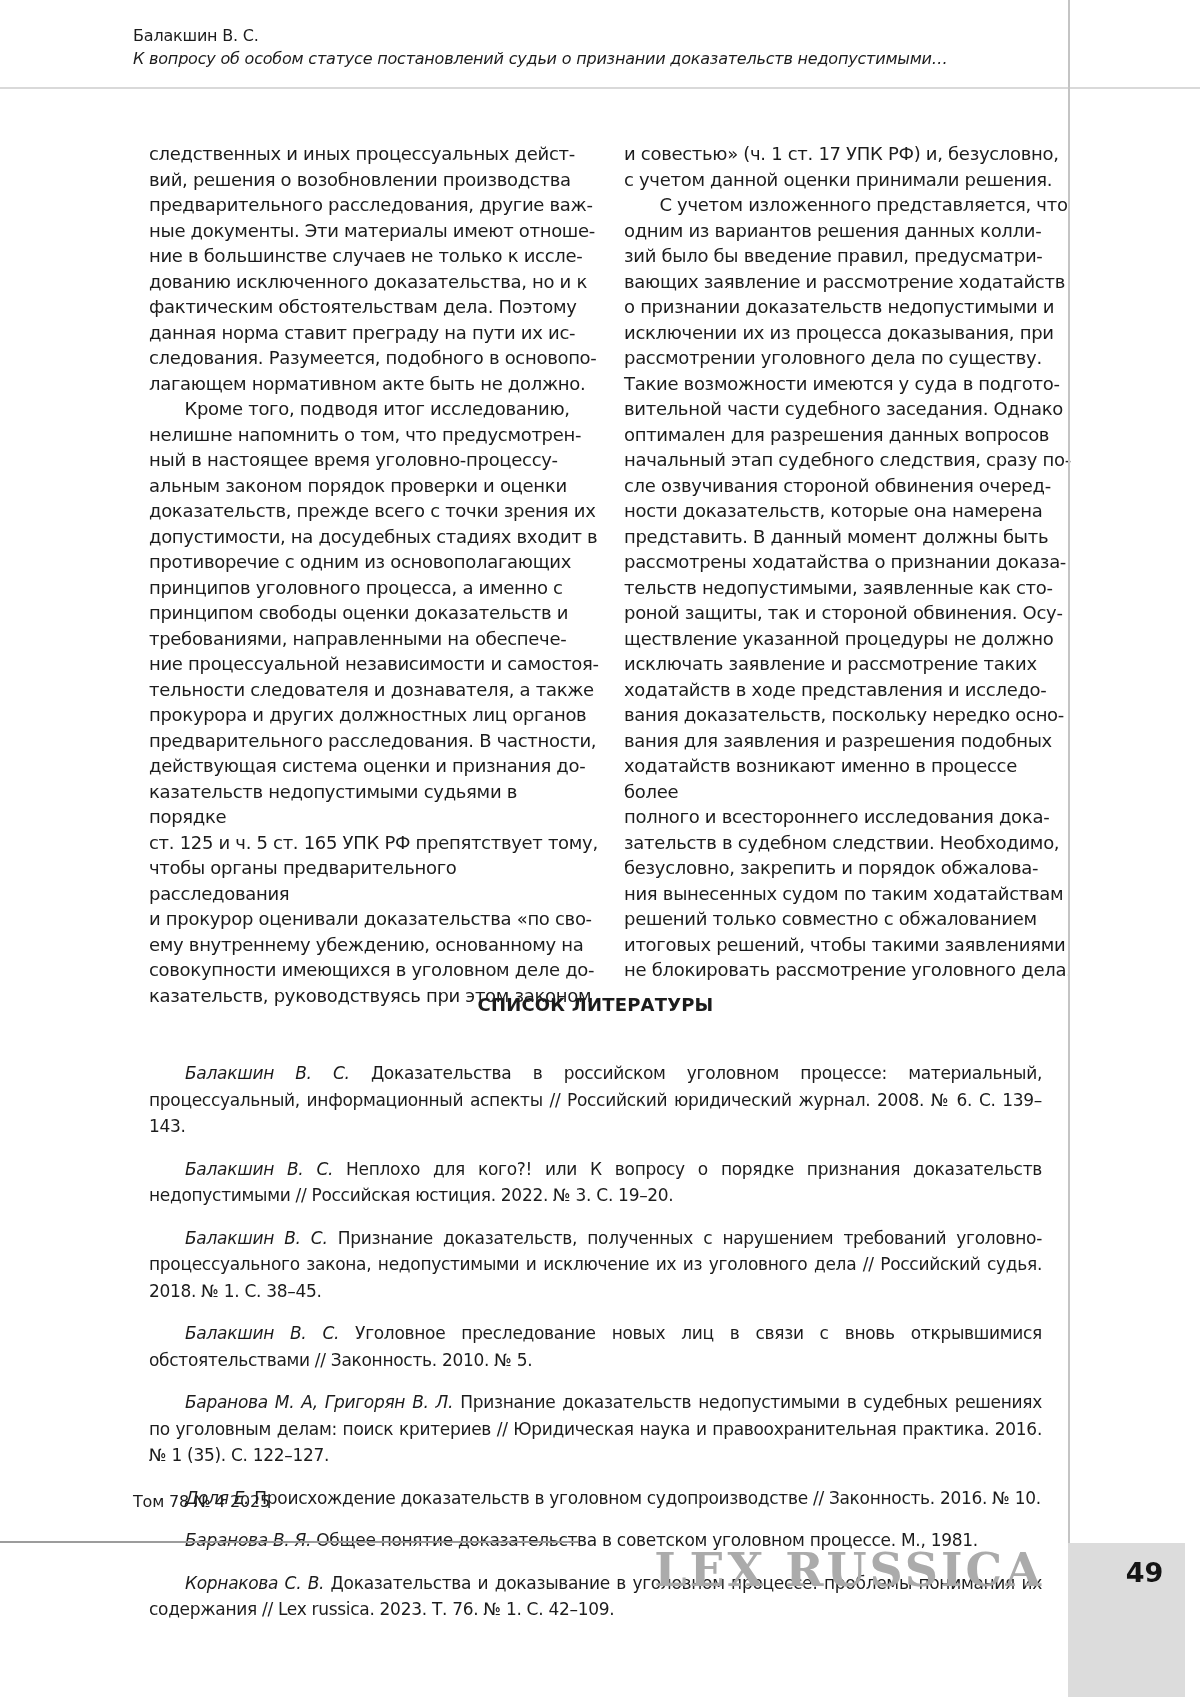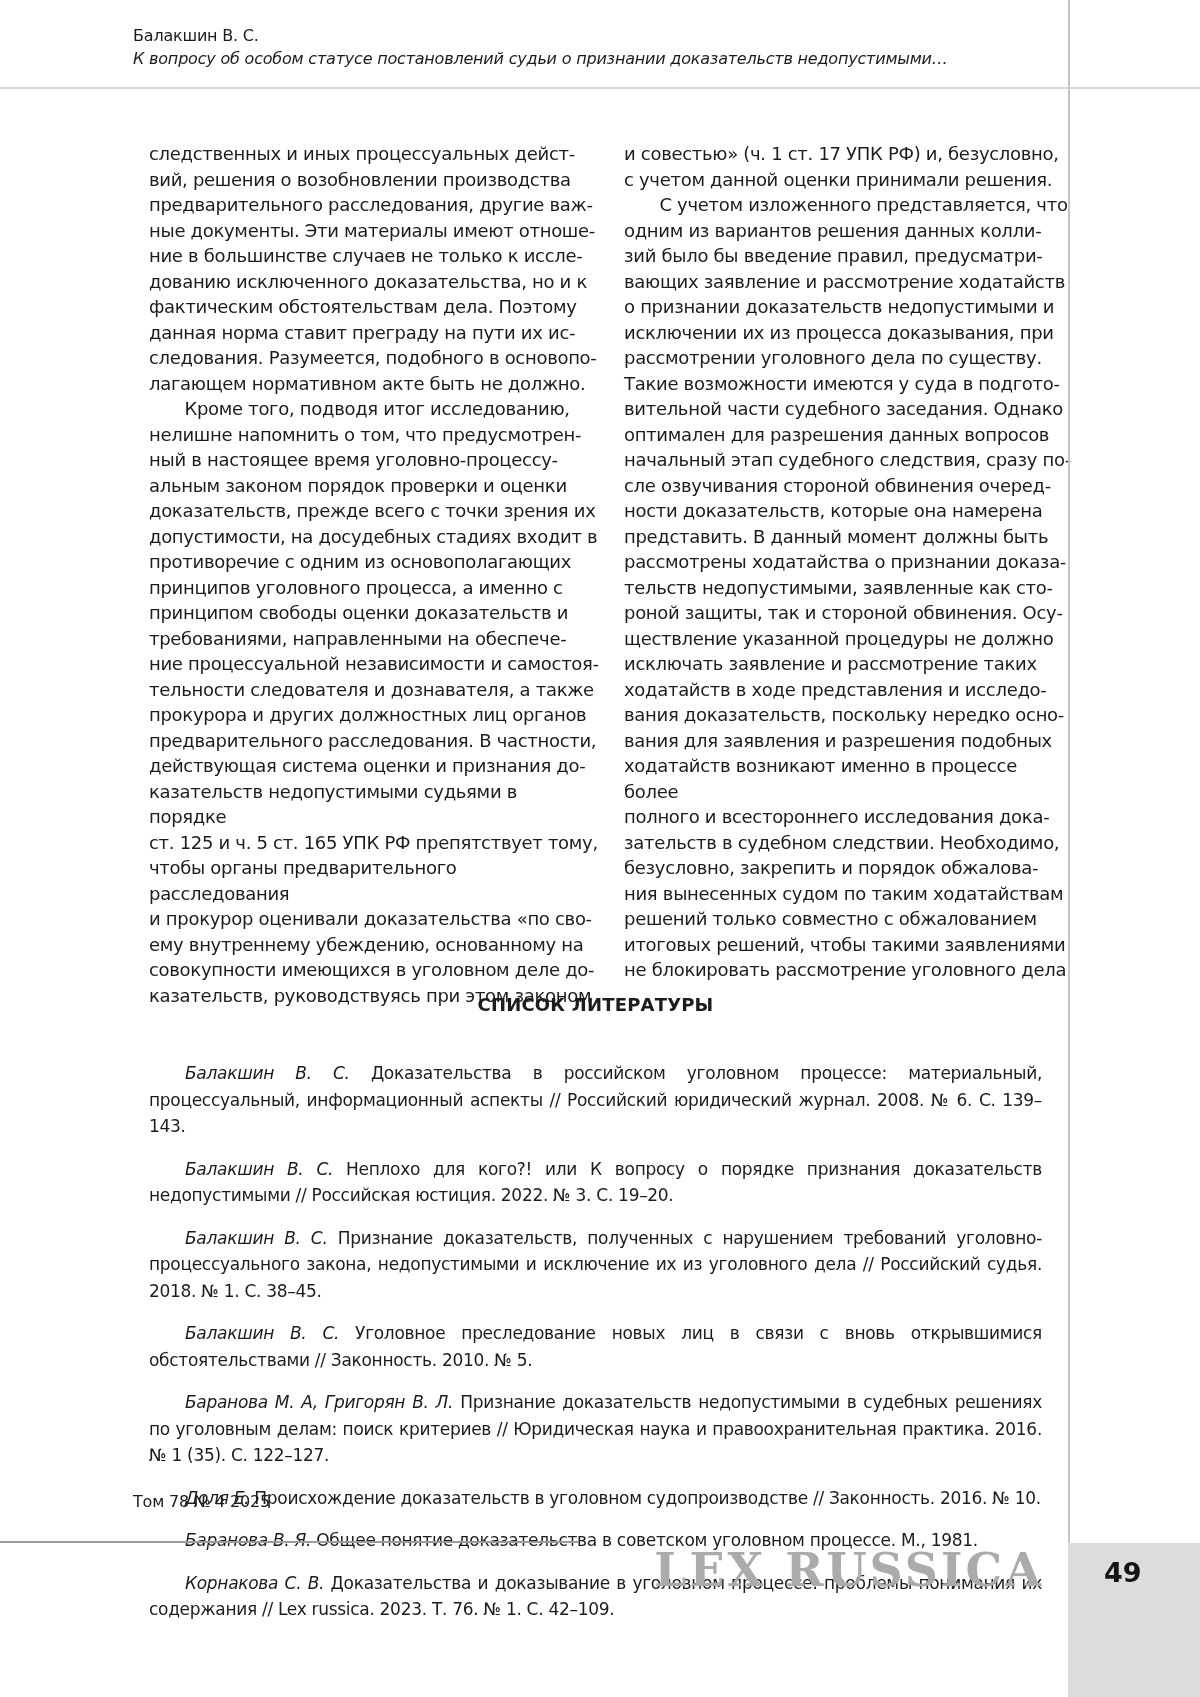--- a/index.html
+++ b/index.html
@@ -33,22 +33,23 @@
   .rule-bottom{position:absolute;left:0;top:1541px;width:578px;height:2px;background:var(--rule-dark);}
   .footer-volume{position:absolute;left:133px;top:1492px;font-size:16px;letter-spacing:-0.2px;}
   .logo{
     position:absolute;left:640px;top:1540px;width:418px;text-align:center;
     font-family:"DejaVu Serif","Liberation Serif",serif;
     font-size:46px;font-weight:bold;color:var(--logo-gray);
     letter-spacing:3px;line-height:60px;
   }
   .sidebar-divider{position:absolute;left:1068px;top:0;width:2px;height:1543px;background:var(--divider-gray);}
   .page-number-box{
-    position:absolute;left:1068px;top:1543px;width:132px;height:154px;
+    position:absolute;left:1068px;top:1543px;width:117px;height:154px;
     background:var(--sidebar-gray);
+    text-align:center;
   }
   .page-number{
     display:block;padding:14px 0 0 36px;
     font-size:27px;font-weight:bold;color:#141414;
   }
 </style>
 </head>
 <body>
 
 <div class="page-header">

